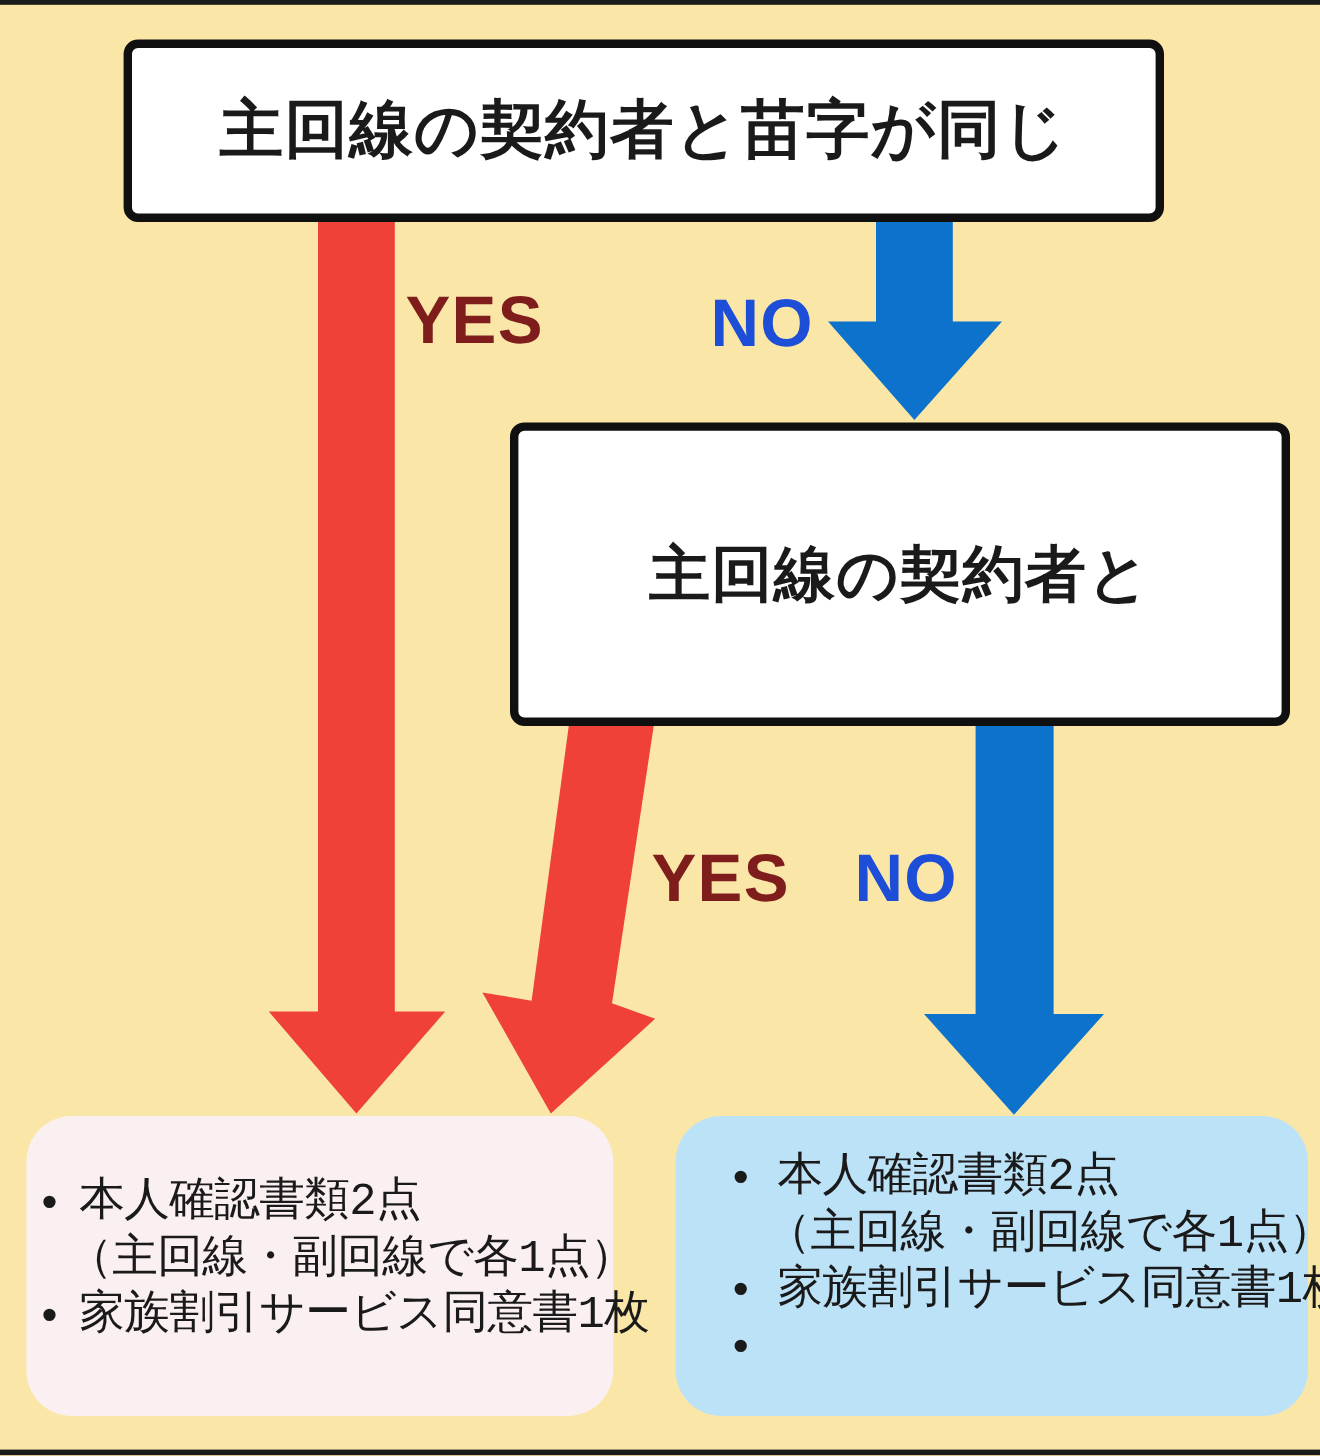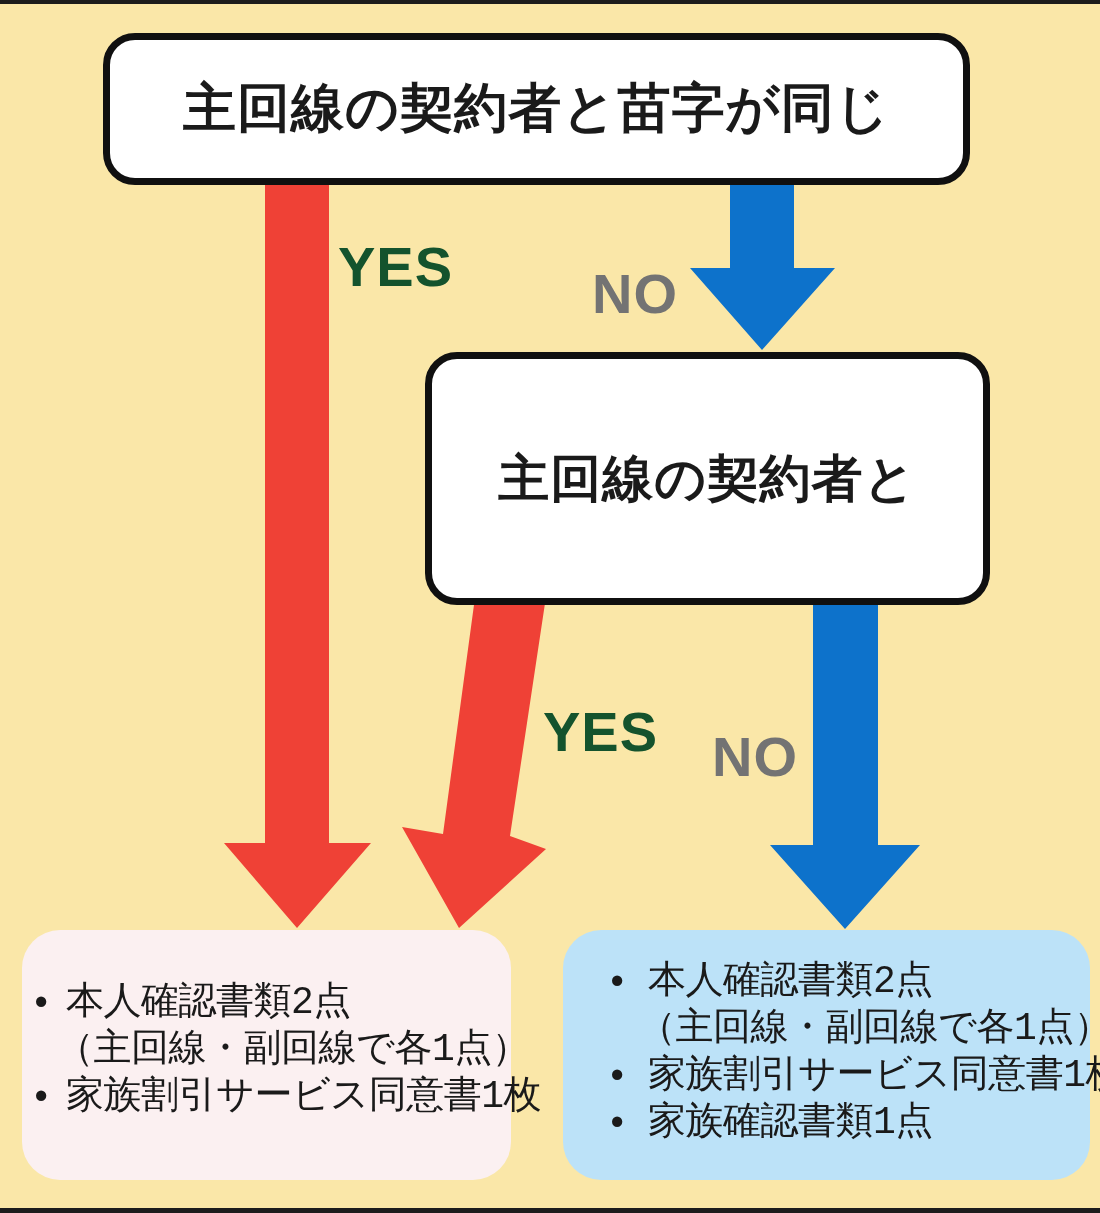--- a/index.html
+++ b/index.html
@@ -7,29 +7,29 @@
     position:relative;width:1100px;height:1213px;overflow:hidden;
     background:#FAE7A8;
     font-family:"Liberation Sans","DejaVu Sans",sans-serif;
     color:#1A1A1A;
   }
   .strip{position:absolute;left:0;width:1100px;background:#1C1C1C;z-index:4;}
   .strip.top{top:0;height:4px;}
   .strip.bottom{bottom:0;height:5px;}
   .arrows{position:absolute;left:0;top:0;z-index:1;}
   .decision{
-    position:absolute;background:#FFFFFF;border:7px solid #101010;border-radius:32px;
+    position:absolute;background:#FFFFFF;border:7px solid #101010;border-radius:12px;
     display:flex;flex-direction:column;align-items:center;justify-content:center;
     text-align:center;font-weight:700;z-index:2;box-sizing:border-box;
   }
   #decision1{left:103px;top:33px;width:867px;height:152px;font-size:53px;letter-spacing:1px;}
-  #decision2{left:425px;top:352px;width:565px;height:253px;font-size:51px;line-height:79px;letter-spacing:1px;}
+  #decision2{left:425px;top:352px;width:650px;height:253px;font-size:51px;line-height:79px;letter-spacing:1px;}
   .branch-label{position:absolute;font-weight:700;font-size:56px;line-height:1;z-index:2;letter-spacing:1px;}
-  .branch-label.yes{color:#14532d;}
-  .branch-label.no{color:#737373;margin-top:25px;}
+  .branch-label.yes{color:#7f1d1d;}
+  .branch-label.no{color:#1d4ed8;}
   #yes1{left:338px;top:239px;}
   #no1{left:592px;top:241px;}
   #yes2{left:543px;top:704px;}
   #no2{left:712px;top:704px;}
   .result{
     position:absolute;border-radius:38px;z-index:2;box-sizing:border-box;
     font-size:38px;font-weight:500;line-height:47px;letter-spacing:-0.5px;color:#1A1A1A;
   }
   #result-yes{left:22px;top:930px;width:489px;height:250px;background:#FBF0F1;padding:49px 6px 0 8px;}
   #result-no{left:563px;top:930px;width:527px;height:250px;background:#BCE2F8;padding:28px 4px 0 43px;}
@@ -93,19 +93,16 @@
       </div>
     </div>
     <div class="item">
       <span class="bullet">•</span>
       <div class="itext">
         <div>家族割引サービス同意書1枚</div>
       </div>
     </div>
     <div class="item">
       <span class="bullet">•</span>
-      <div class="itext">
-        <div>家族確認書類1点</div>
-      </div>
     </div>
   </div>
 
 </div>
 
 </body></html>

